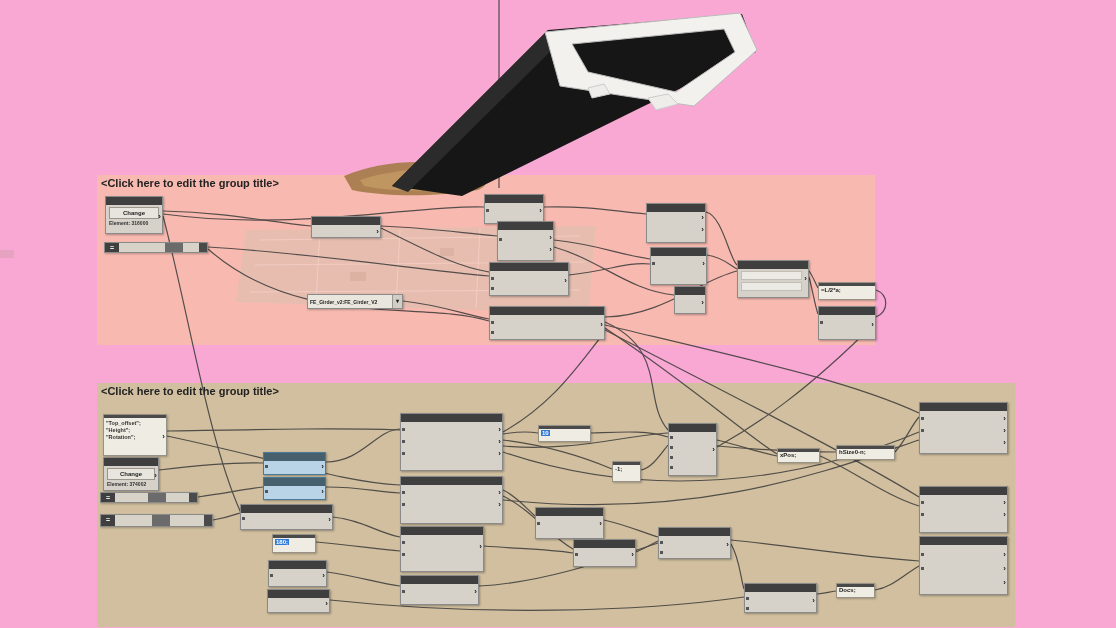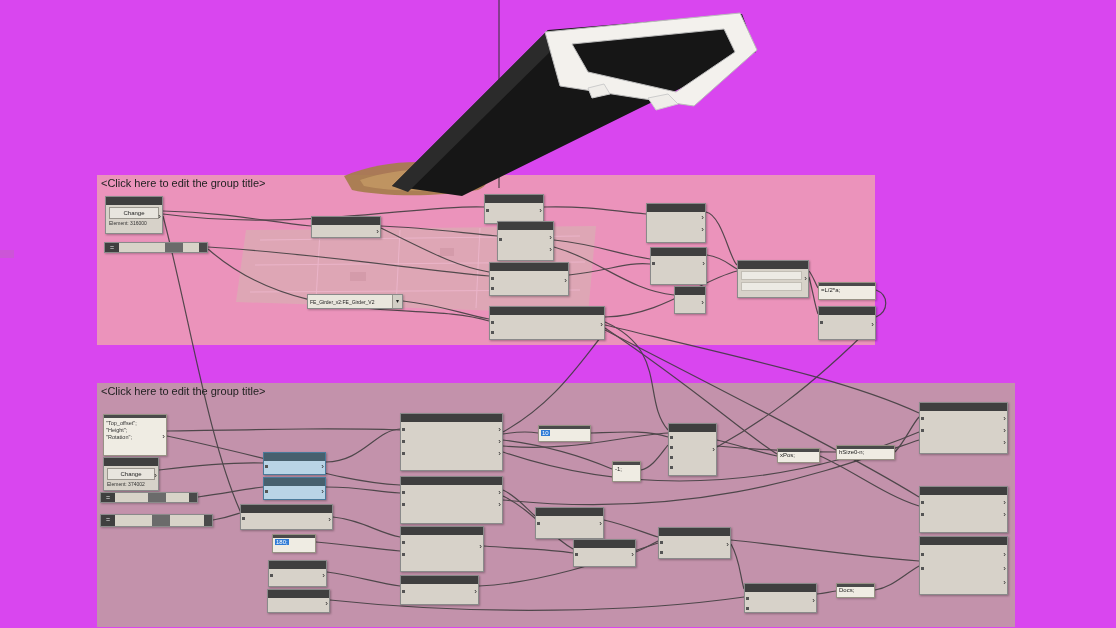--- a/index.html
+++ b/index.html
@@ -1,16 +1,16 @@
 <!DOCTYPE html>
 <html><head>
 <meta charset="utf-8">
 <style>
   html,body{margin:0;padding:0;background:#ffffff;font-family:"Liberation Sans",sans-serif;}
-  #canvas{position:relative;width:1116px;height:628px;background:#d946ef;overflow:hidden;}
+  #canvas{position:relative;width:1116px;height:628px;background:#f9a8d4;overflow:hidden;font-weight:bold;}
   .group{position:absolute;}
   .group-title{position:absolute;top:2px;left:4px;font-size:11px;color:#222;white-space:nowrap;}
   .layer{position:absolute;left:0;top:0;pointer-events:none;}
   .node{position:absolute;background:#d7d2c9;border:1px solid #8a8a8a;box-shadow:1px 1px 2px rgba(0,0,0,.3);box-sizing:border-box;}
   .node .hdr{height:8px;background:#3f3f3f;}
   .node.sel{background:#b9d4e6;border-color:#4a7a9a;}
   .node.sel .hdr{background:#47606e;}
   .p{position:absolute;right:1px;font-size:8px;line-height:8px;color:#1a1a1a;}
   .pin{position:absolute;left:1px;width:3px;height:3px;background:#555;}
   .btn{margin:2px 3px 1px 3px;background:#e8e5de;border:1px solid #9a968e;font-size:6px;text-align:center;line-height:10px;height:10px;color:#222;}

